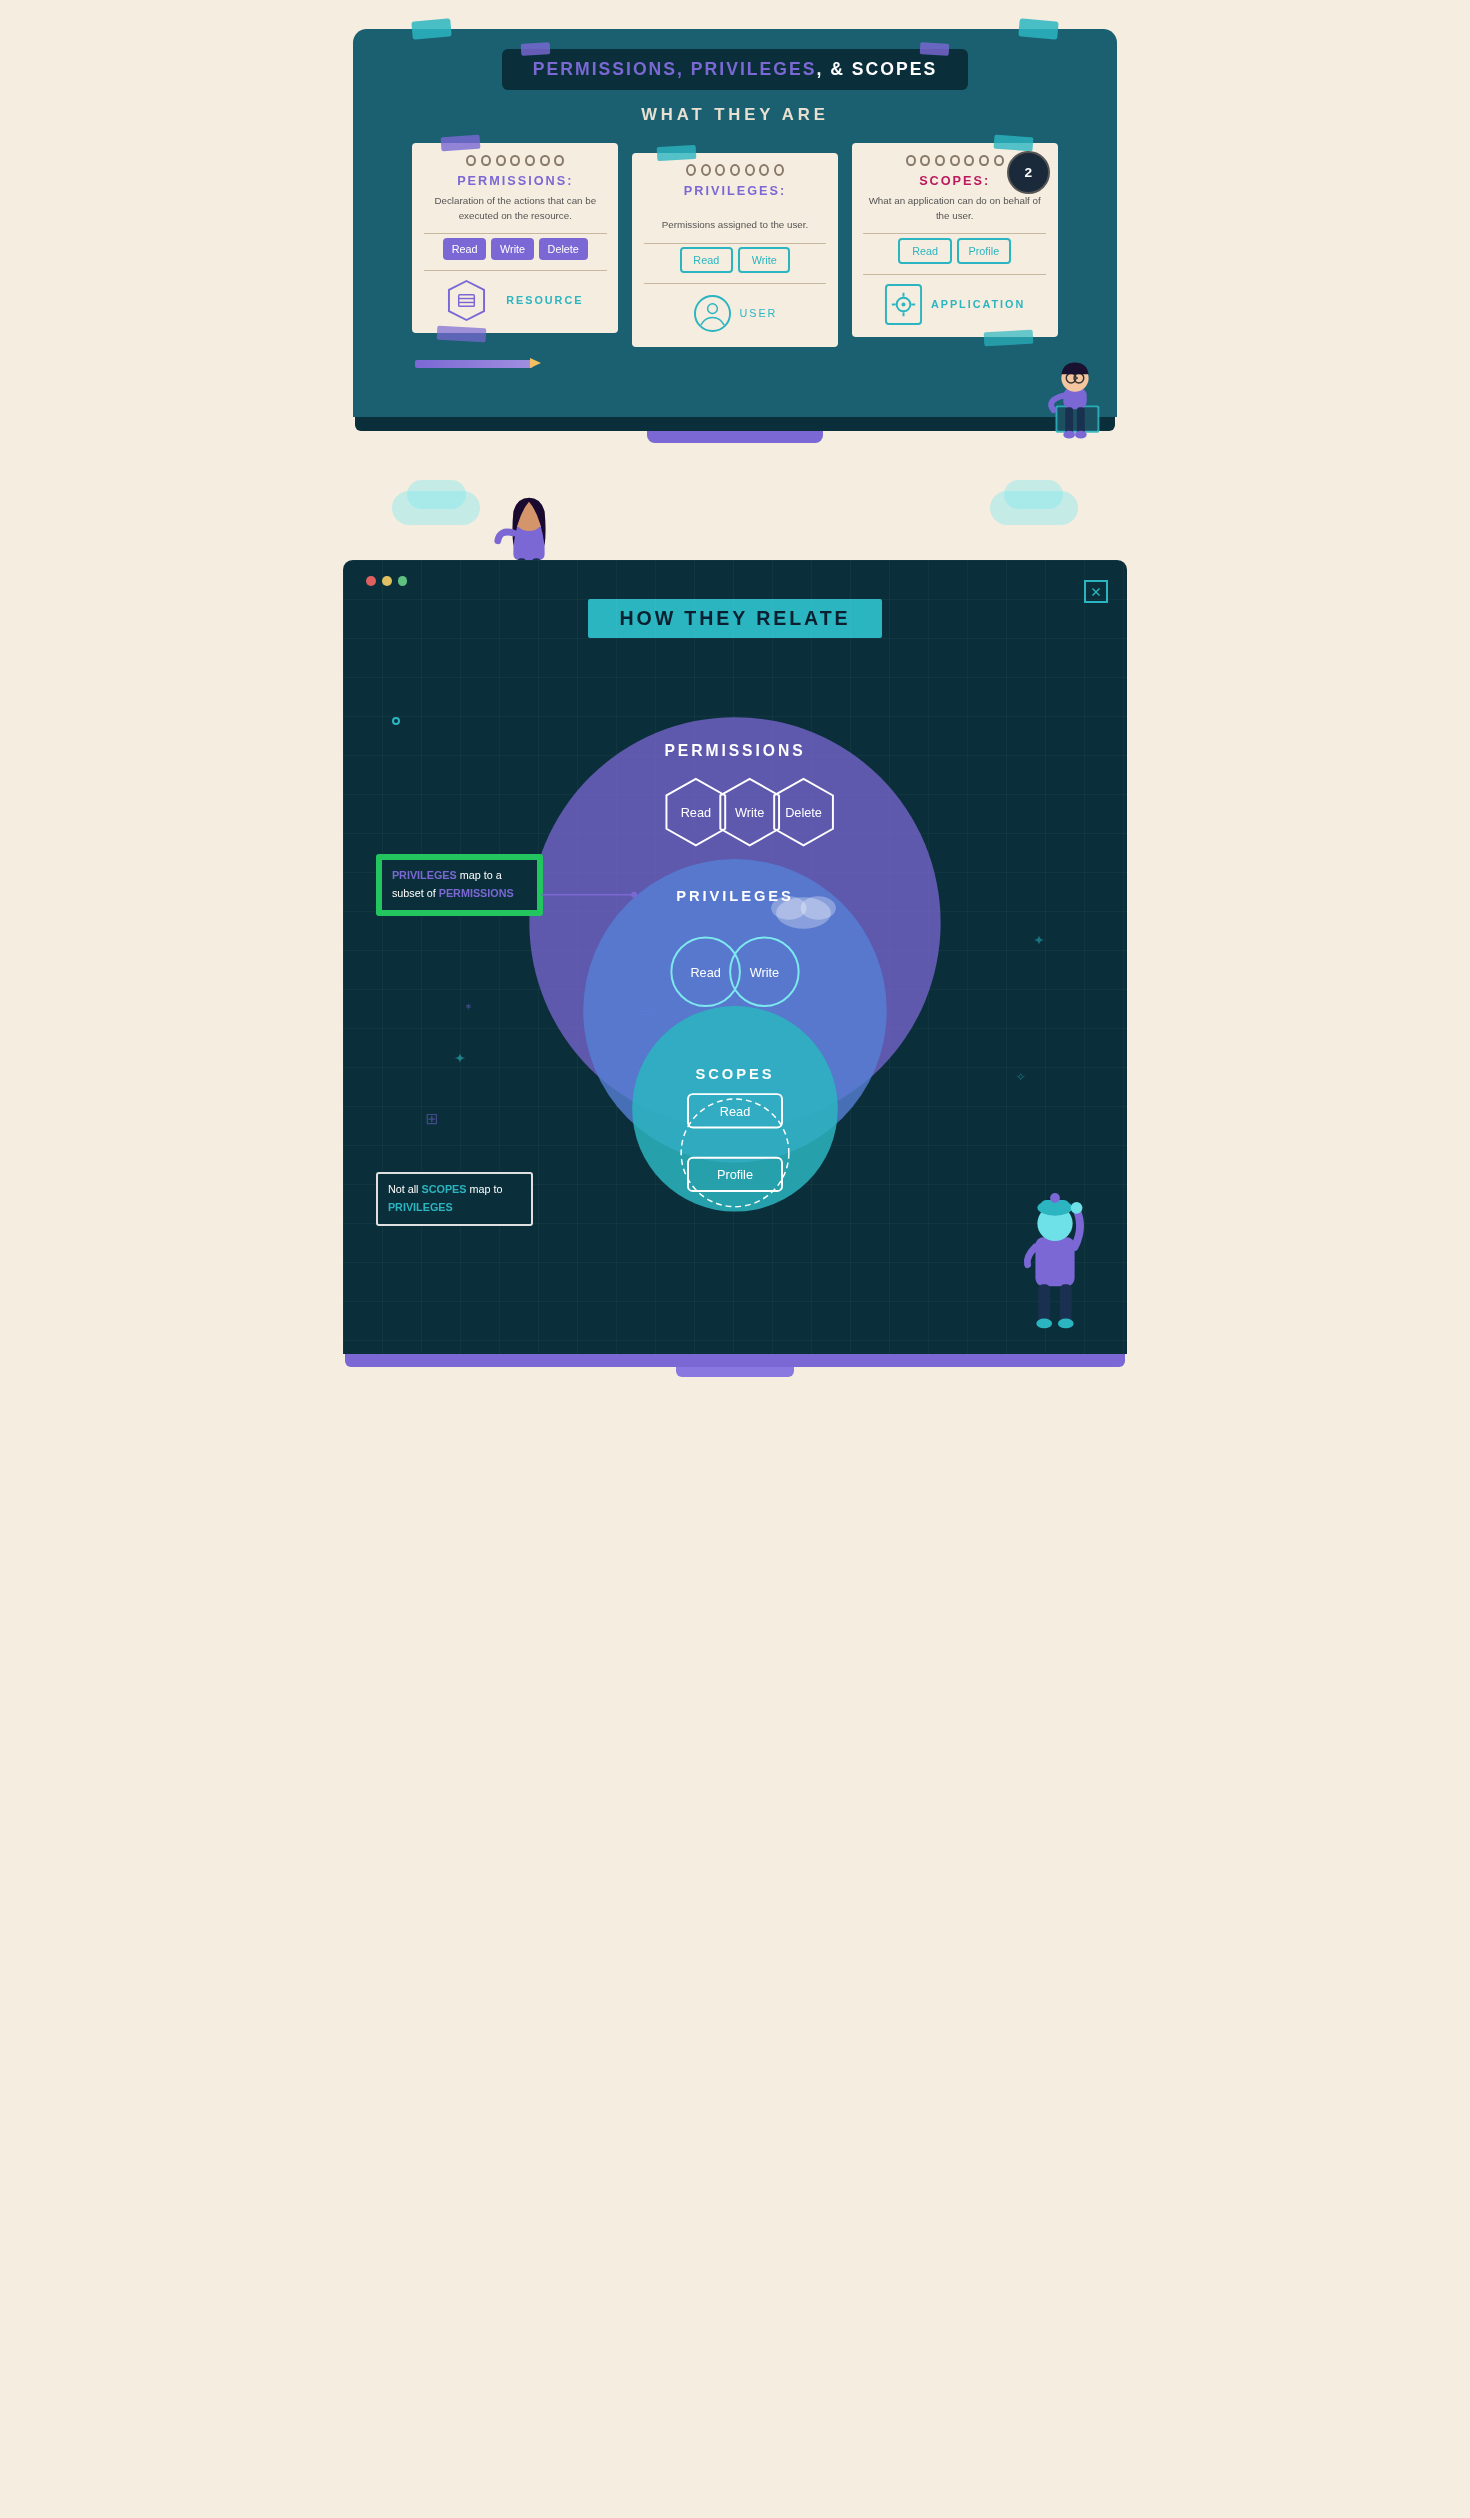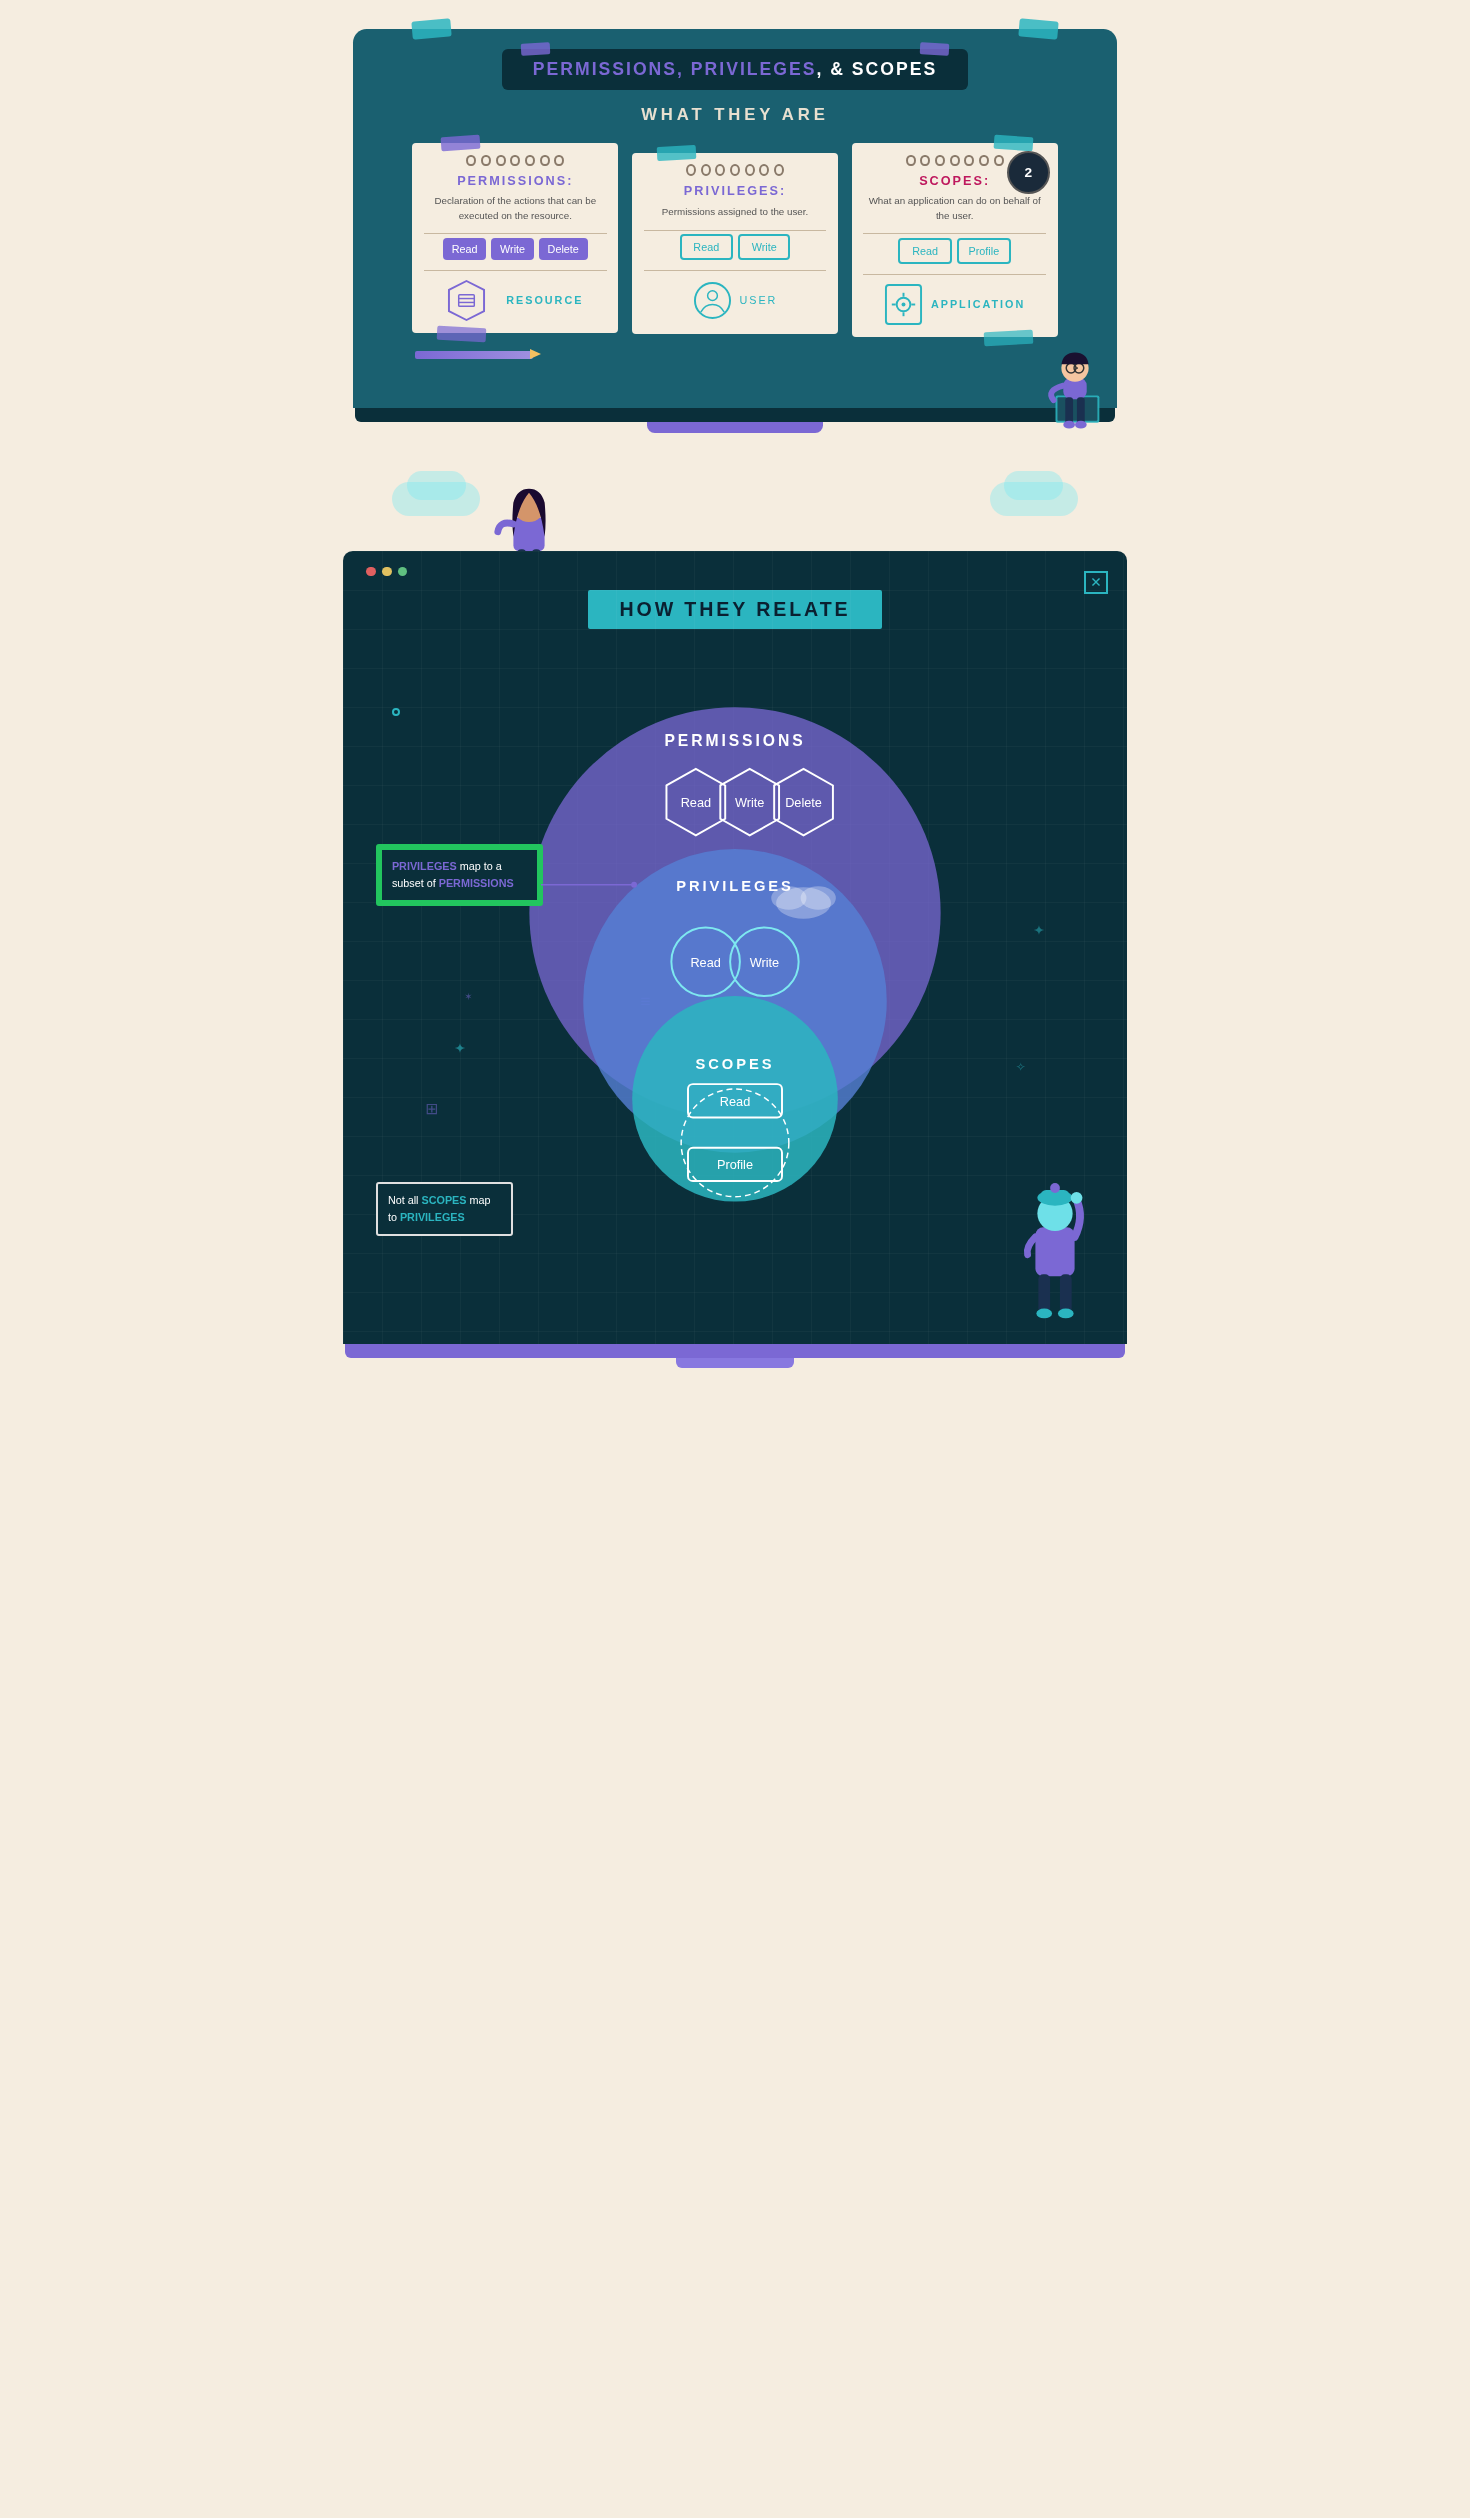--- a/index.html
+++ b/index.html
@@ -76,21 +76,21 @@
         <div style="position: absolute; top: -6.9px; left: 24.5px; width: 39px; height: 13.7px; background: #2bb5c0; opacity: 0.8; border-radius: 2px; transform: rotate(-3deg);"></div>
         <div style="display: flex; justify-content: center; gap: 4.9px; margin-bottom: 7.8px;">
           <div style="width:9.8px;height:11.8px;border:2px solid #8a7a6a;border-radius:50%;background:#f5ede0;"></div>
           <div style="width:9.8px;height:11.8px;border:2px solid #8a7a6a;border-radius:50%;background:#f5ede0;"></div>
           <div style="width:9.8px;height:11.8px;border:2px solid #8a7a6a;border-radius:50%;background:#f5ede0;"></div>
           <div style="width:9.8px;height:11.8px;border:2px solid #8a7a6a;border-radius:50%;background:#f5ede0;"></div>
           <div style="width:9.8px;height:11.8px;border:2px solid #8a7a6a;border-radius:50%;background:#f5ede0;"></div>
           <div style="width:9.8px;height:11.8px;border:2px solid #8a7a6a;border-radius:50%;background:#f5ede0;"></div>
           <div style="width:9.8px;height:11.8px;border:2px solid #8a7a6a;border-radius:50%;background:#f5ede0;"></div>
         </div>
-        <div style="color:#7b68d4;font-size:12.7px;letter-spacing:2px;text-align:center;font-weight:bold;margin-bottom:7px;">PRIVILEGES:</div>
+        <div style="color:#7b68d4;font-size:12.7px;letter-spacing:2px;text-align:center;font-weight:bold;margin-bottom:20px;">PRIVILEGES:</div>
         <div style="color:#555;font-size:9.8px;text-align:center;line-height:1.5;margin-bottom:9.8px;">Permissions assigned to the user.</div>
         <div style="border-top: 1px solid #c8b8a0; margin-bottom: 3.9px;"></div>
         <div style="display:flex;gap:4.9px;justify-content:center;margin-bottom:9.8px;">
           <button style="background:transparent;color:#2bb5c0;border:2px solid #2bb5c0;padding:4.9px 11.8px;border-radius:3.9px;font-size:10.8px;cursor:pointer;">Read</button>
           <button style="background:transparent;color:#2bb5c0;border:2px solid #2bb5c0;padding:4.9px 11.8px;border-radius:3.9px;font-size:10.8px;cursor:pointer;">Write</button>
         </div>
         <div style="border-top: 1px solid #c8b8a0; margin-bottom: 7.8px;"></div>
         <div style="display:flex;align-items:center;justify-content:center;gap:7.8px;">
 
           <svg width="39" height="43" viewBox="0 0 40 44">
@@ -240,21 +240,21 @@
         <div style="border:6px solid #22c55e;padding:7.8px 9.8px;border-radius:2.9px;color:white;font-size:10.8px;line-height:1.6;background:#0a2f3a;">
           <span style="color:#7b68d4;font-weight:bold;">PRIVILEGES</span><span> map to a subset of </span><span style="color:#7b68d4;font-weight:bold;">PERMISSIONS</span>
         </div>
 
         <svg width="98" height="19.6" style="position:absolute;top:50%;right:-96px;" viewBox="0 0 100 20">
           <line x1="0" y1="10" x2="95" y2="10" stroke="#7b68d4" stroke-width="1.5"></line>
           <circle cx="95" cy="10" r="3" fill="#7b68d4"></circle>
         </svg>
       </div>
 
-      <div style="position:absolute;left:9.8px;top:534px;width:137px;z-index:10;">
+      <div style="position:absolute;left:9.8px;top:514px;width:157px;z-index:10;">
         <div style="border:2px solid #e0e0e0;padding:7.8px 9.8px;border-radius:2.9px;color:white;font-size:10.8px;line-height:1.6;background:#0a2f3a;">
           <span>Not all </span><span style="color:#2bb5c0;font-weight:bold;">SCOPES</span><span> map to </span><span style="color:#2bb5c0;font-weight:bold;">PRIVILEGES</span>
         </div>
       </div>
 
       <div style="position:absolute;left:274px;top:343px;color:#7b68d4;font-size:17.6px;opacity:0.6;">≡</div>
       <div style="position:absolute;left:59px;top:451px;color:#7b68d4;font-size:15.7px;opacity:0.5;">⊞</div>
       <div style="position:absolute;right:59px;top:274px;color:#2bb5c0;font-size:13.7px;opacity:0.5;">✦</div>
       <div style="position:absolute;right:78px;top:412px;color:#2bb5c0;font-size:11.8px;opacity:0.5;">✧</div>
       <div style="position:absolute;left:98px;top:343px;color:#7b68d4;font-size:9.8px;opacity:0.5;">✶</div>

